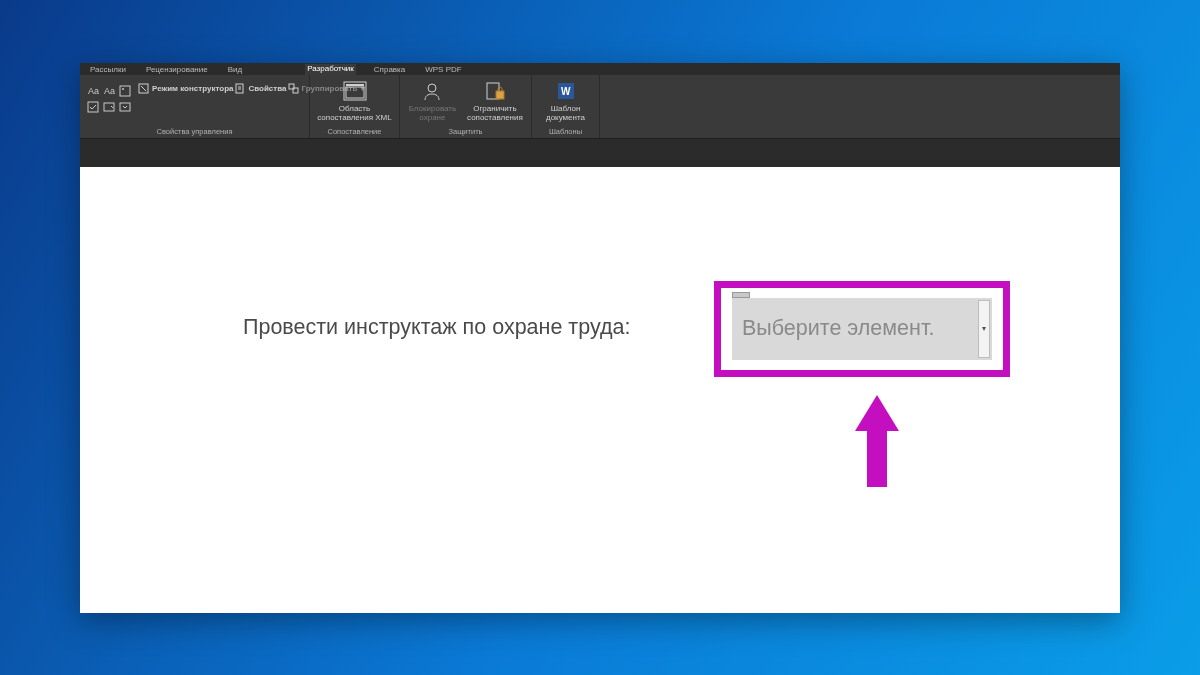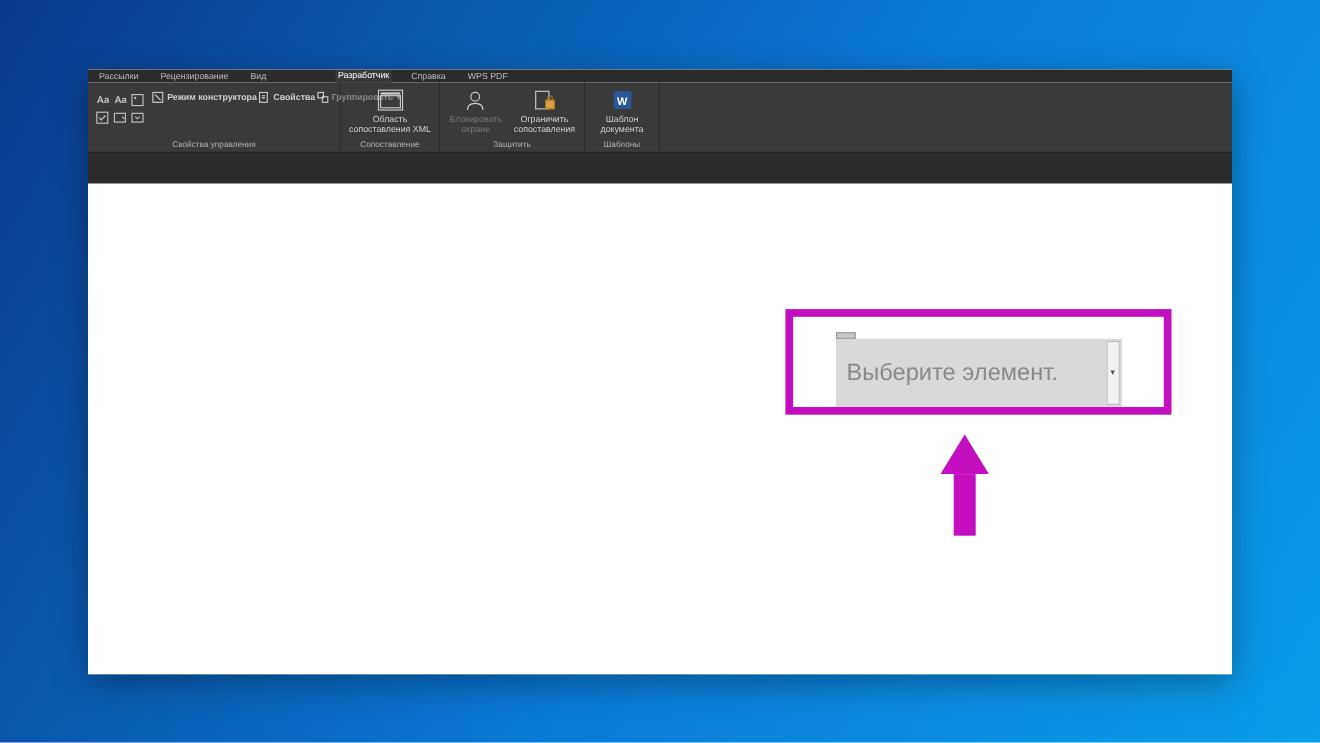--- a/index.html
+++ b/index.html
@@ -112,21 +112,20 @@
     display: flex; align-items: center; justify-content: center;
     color: #cfcfcf;
   }
   
   .icon-grid {
     display: grid;
     grid-template-columns: repeat(3, 14px);
     grid-template-rows: repeat(2, 14px);
     gap: 2px;
     padding-top: 4px;
-    font-weight: bold;
   }
   .icon-grid .cell {
     width: 14px; height: 14px;
     display: flex; align-items: center; justify-content: center;
     color: #c8c8c8;
   }
   
   .under-ribbon {
     height: 28px;
     background: #2b2b2b;
@@ -146,26 +145,26 @@
     align-items: center;
     font-size: 21.5px;
     color: #4a4a4a;
     white-space: nowrap;
   }
   
   .highlight-box {
     position: absolute;
     top: 114px;
     left: 634px;
-    width: 351px;
+    width: 296px;
     height: 96px;
     border: 7px solid #c40fc1;
     background: #fff;
     display: flex;
-    align-items: flex-end;
+    align-items: center;
     justify-content: center;
   }
   .dd-container {
     width: 260px;
     height: 62px;
     background: #d9d9d9;
     display: flex;
     align-items: center;
     padding: 0 2px 0 10px;
     position: relative;
@@ -356,20 +355,23 @@
           <span>Шаблон документа</span>
         </div>
       </div>
       <div class="group-title">Шаблоны</div>
     </div>
   </div>
 
   <div class="under-ribbon"></div>
 
   <div class="doc">
+    <div class="doc-line">
+      <span>Провести инструктаж по охране труда:</span>
+    </div>
 
     <div class="highlight-box">
       <div class="dd-container">
         <span class="dd-handle"></span>
         <span class="dd-text">Выберите элемент.</span>
         <span class="dd-arrow-btn">
           <span>▾</span>
         </span>
       </div>
     </div>

